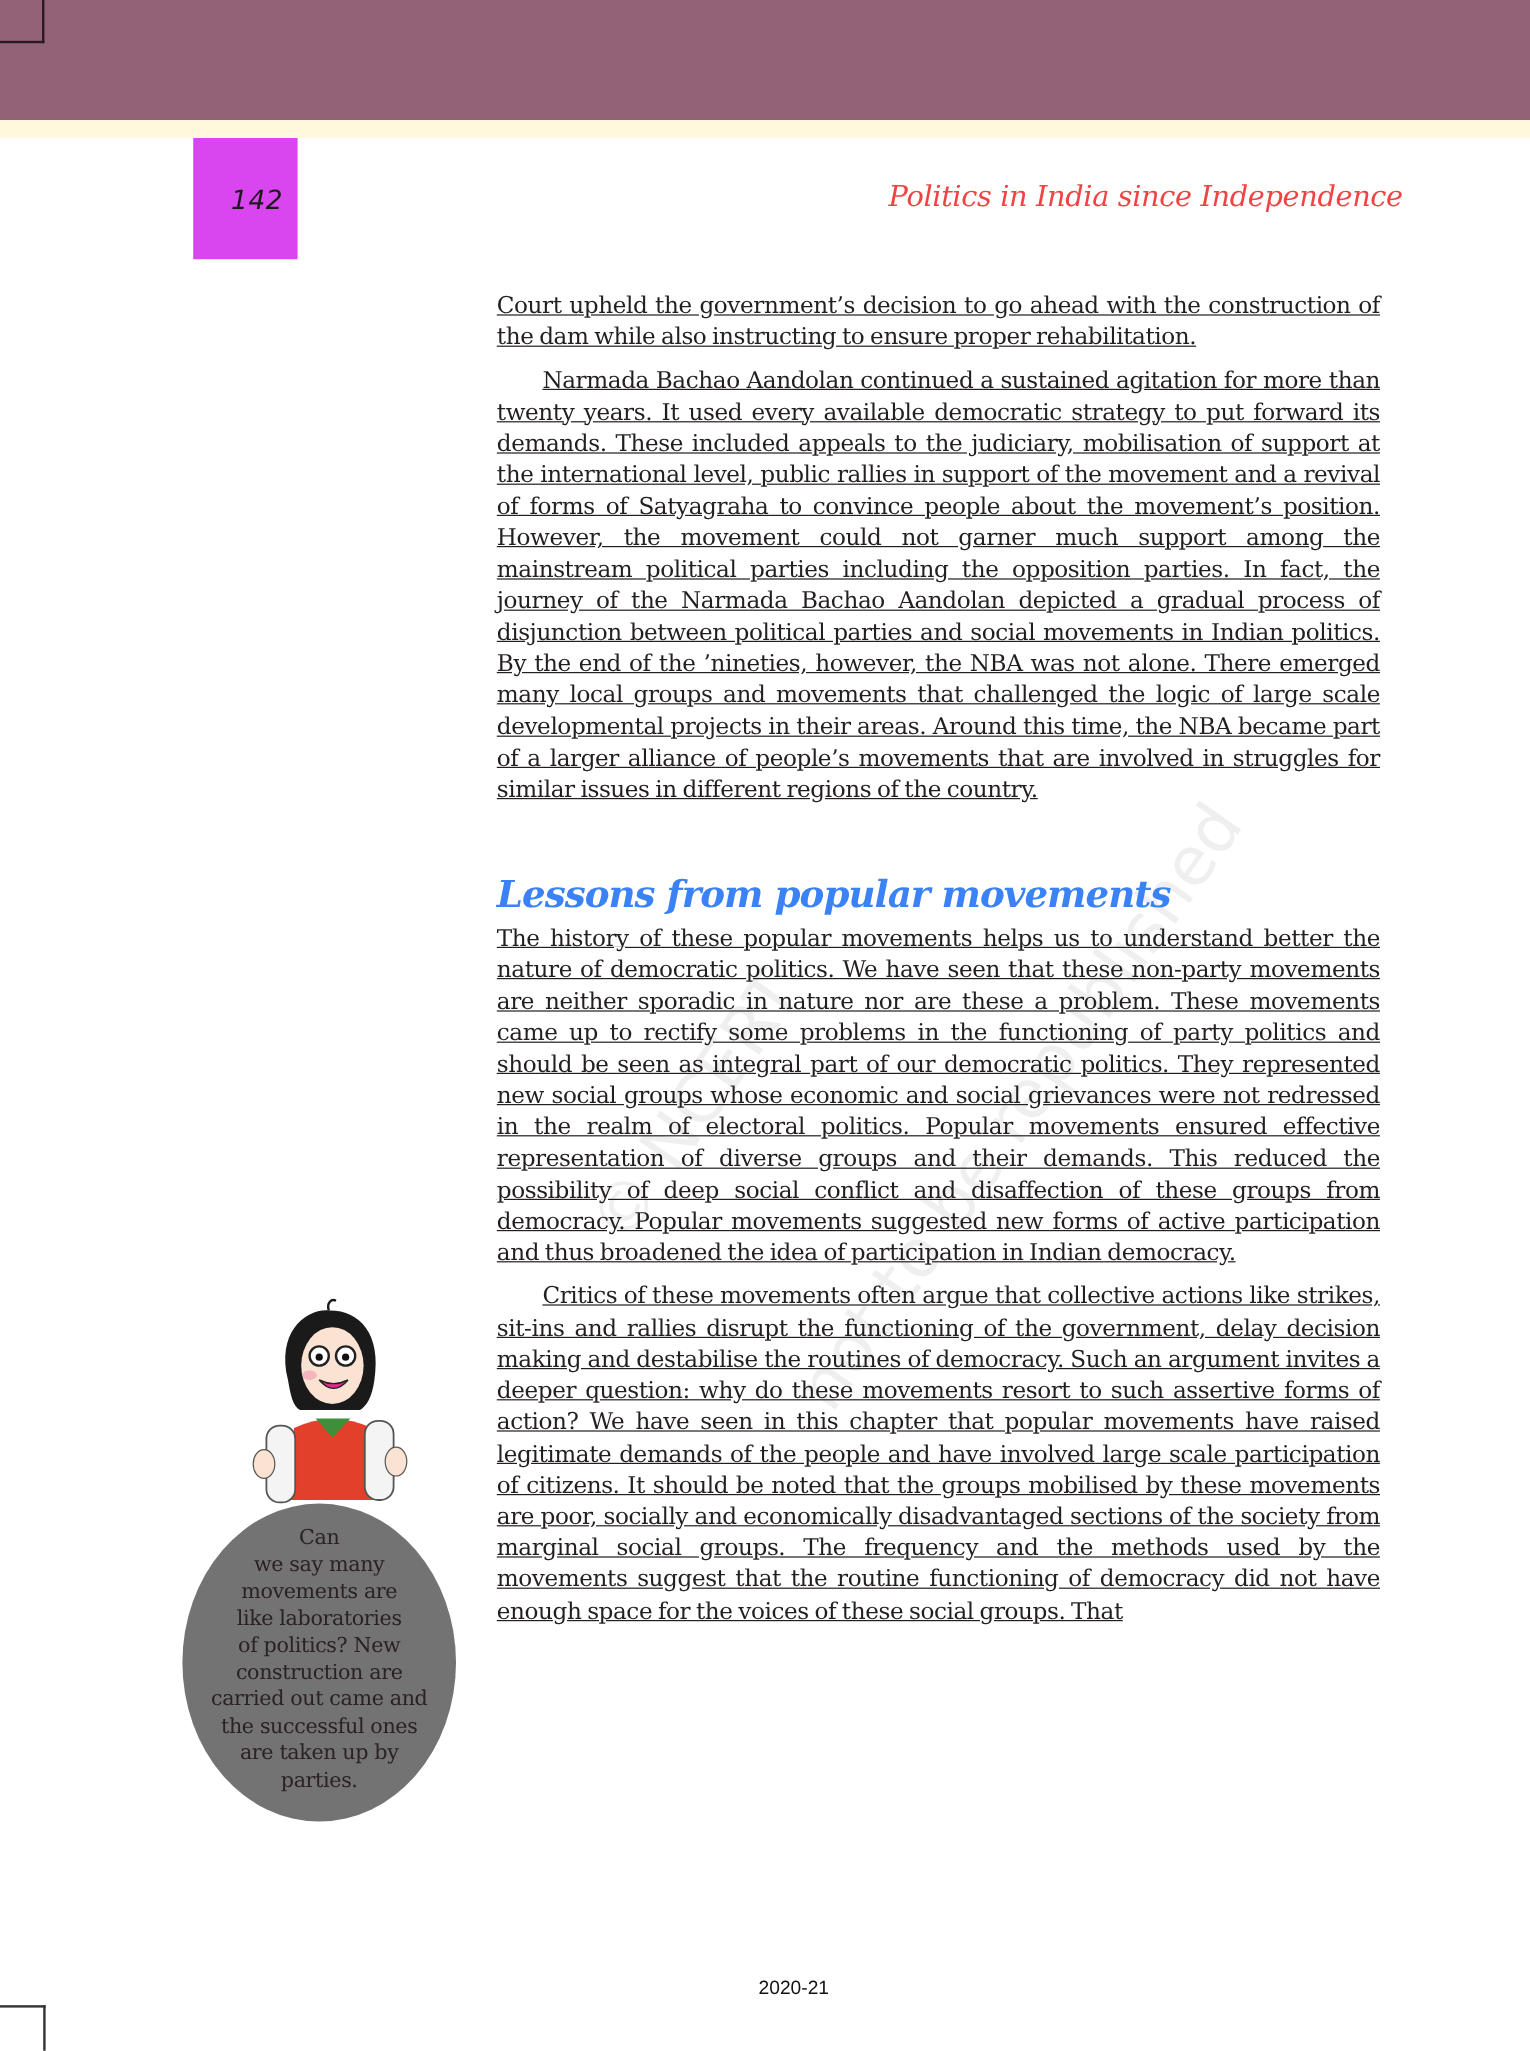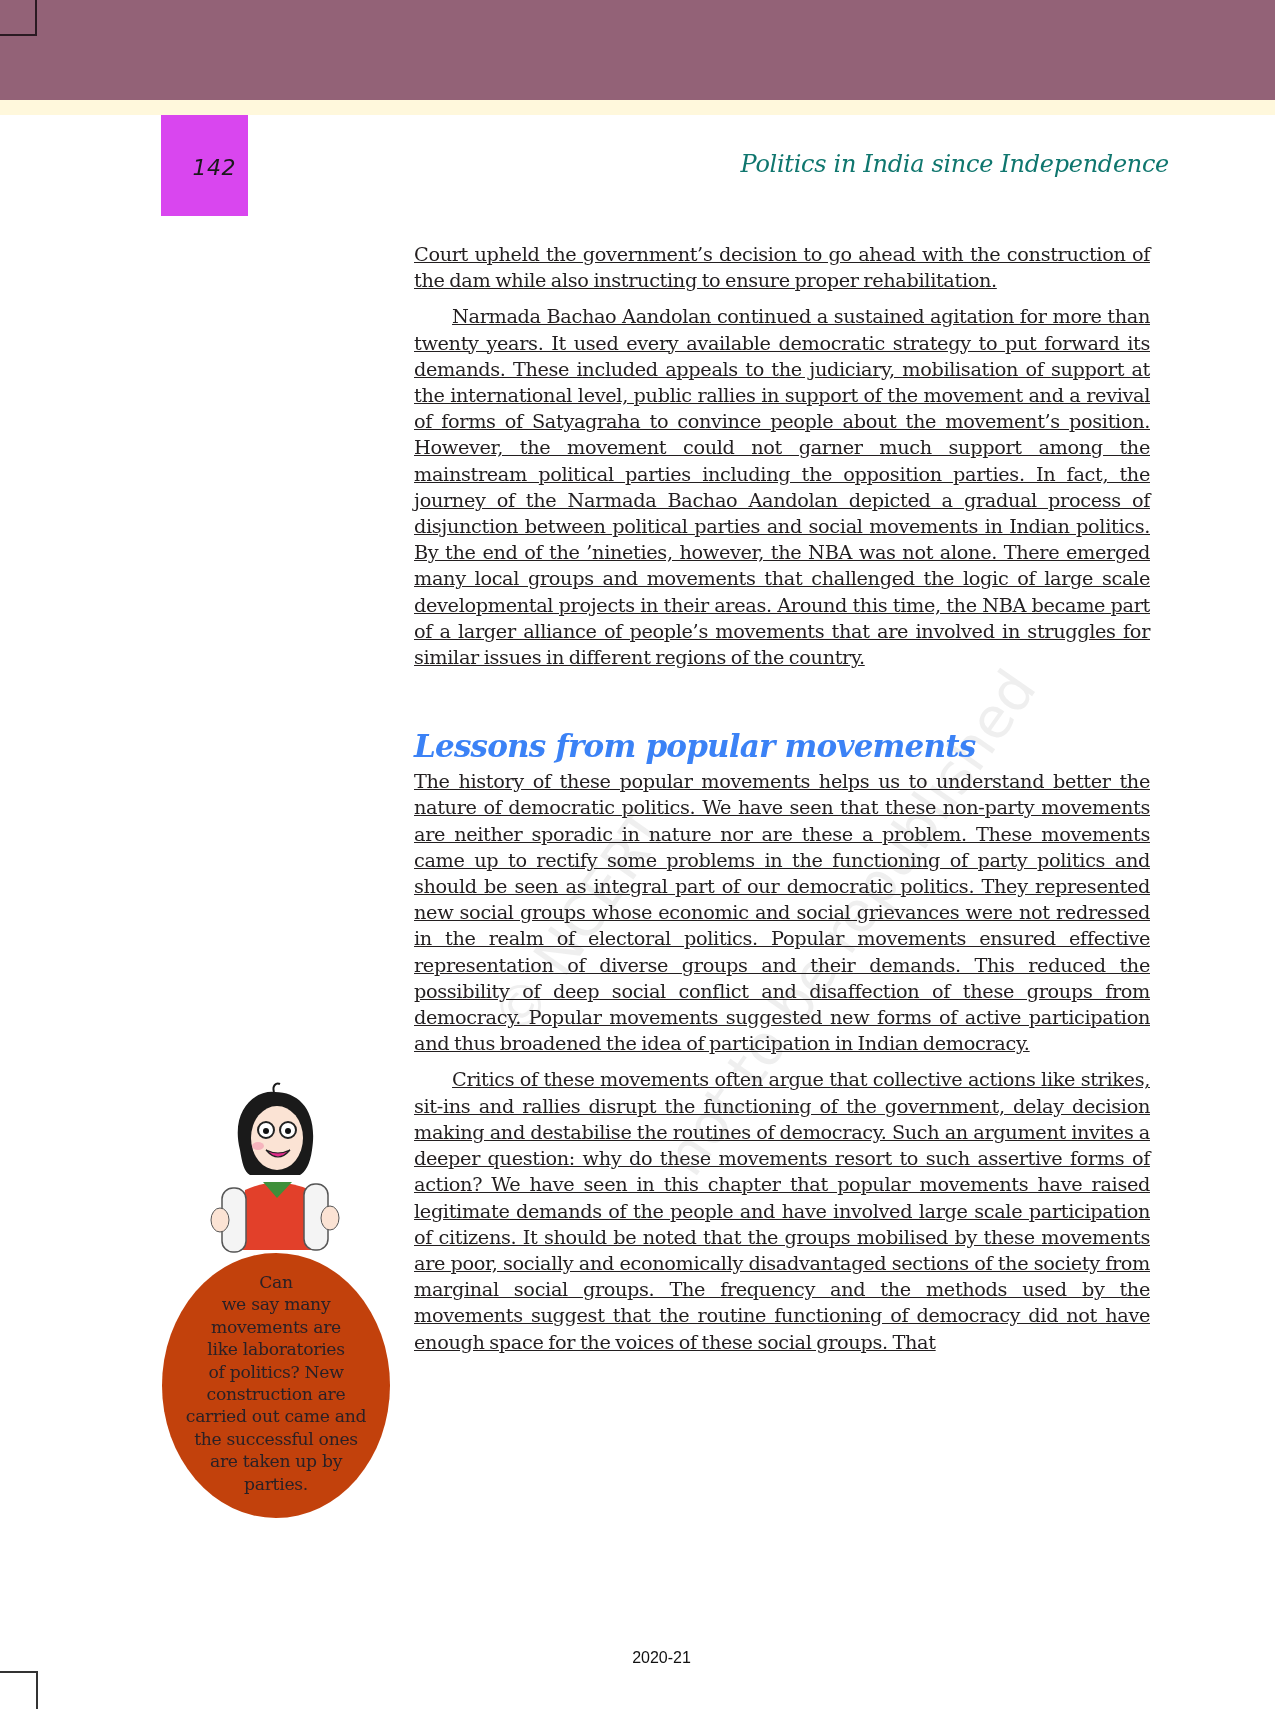--- a/index.html
+++ b/index.html
@@ -6,33 +6,33 @@
   body {
     width: 1275px; height: 1709px; position: relative; overflow: hidden;
     background: #ffffff; font-family: "DejaVu Serif", serif; color: #231f20;
   }
   .top-band { position: absolute; left: 0; top: 0; width: 1275px; height: 100px; background: #936277; }
   .cream-strip { position: absolute; left: 0; top: 100px; width: 1275px; height: 15px; background: #fff8dc; }
   .crop-mark-top { position: absolute; left: 0; top: 0; width: 37px; height: 36px; border-right: 2px solid #2a1a22; border-bottom: 2px solid #2a1a22; box-sizing: border-box; }
   .crop-mark-bottom { position: absolute; left: 0; top: 1671px; width: 38px; height: 40px; border-right: 2px solid #333; border-top: 2px solid #333; box-sizing: border-box; }
   .page-num-box { position: absolute; left: 161px; top: 115px; width: 87px; height: 101px; background: #d946ef; }
   .page-num { position: absolute; right: 12px; top: 40px; font-family: "DejaVu Sans", sans-serif; font-style: italic; font-size: 22px; color: #1a1a1a; letter-spacing: 0.5px; }
-  .running-title { position: absolute; right: 106px; top: 150px; font-family: "DejaVu Serif", serif; font-style: italic; font-size: 24px; color: #0f766e; letter-spacing: -0.3px; }
+  .running-title { position: absolute; right: 106px; top: 150px; font-family: "DejaVu Serif", serif; font-style: italic; font-size: 24px; color: #ef4444; letter-spacing: -0.3px; }
   .text-col { position: absolute; left: 414px; top: 242px; width: 736px; }
   .para { margin: 0; font-size: 19.3px; line-height: 26.2px; text-align: justify; letter-spacing: -0.35px; word-spacing: -1px; text-decoration: underline; }
   .para + .para { margin-top: 10px; }
   .indent { text-indent: 38px; }
   .section-heading { margin: 52px 0 0 0; font-family: "DejaVu Serif", serif; font-style: italic; font-size: 31px; line-height: 46px; color: #3b82f6; letter-spacing: -0.8px; }
   .after-heading { margin-top: 0 !important; }
   .watermark { position: absolute; left: 420px; top: 700px; width: 480px; height: 420px; pointer-events: none; }
   .watermark span { position: absolute; font-family: "DejaVu Sans", sans-serif; font-size: 56px; color: rgba(180,180,180,0.22); transform: rotate(-55deg); white-space: nowrap; }
   .wm1 { left: 30px; top: 190px; }
   .wm2 { left: 130px; top: 190px; }
   .cartoon { position: absolute; left: 200px; top: 1080px; width: 150px; height: 182px; }
-  .thought-bubble { position: absolute; left: 162px; top: 1253px; width: 228px; height: 265px; border-radius: 50%; background: #c2410c; }
+  .thought-bubble { position: absolute; left: 152px; top: 1253px; width: 228px; height: 265px; border-radius: 50%; background: #737373; }
   .bubble-text { position: absolute; left: 0; top: 18px; width: 228px; text-align: center; font-size: 17.2px; line-height: 22.4px; color: #2a2025; letter-spacing: -0.3px; }
   .footer-year { position: absolute; left: 0; width: 1275px; top: 1649px; text-align: center; font-family: "Liberation Sans", sans-serif; font-size: 16px; color: #111; padding-left: 24px; }
 </style>
 </head>
 <body>
 
 <div class="top-band"></div>
 <div class="cream-strip"></div>
 <div class="crop-mark-top"></div>
 <div class="crop-mark-bottom"></div>

